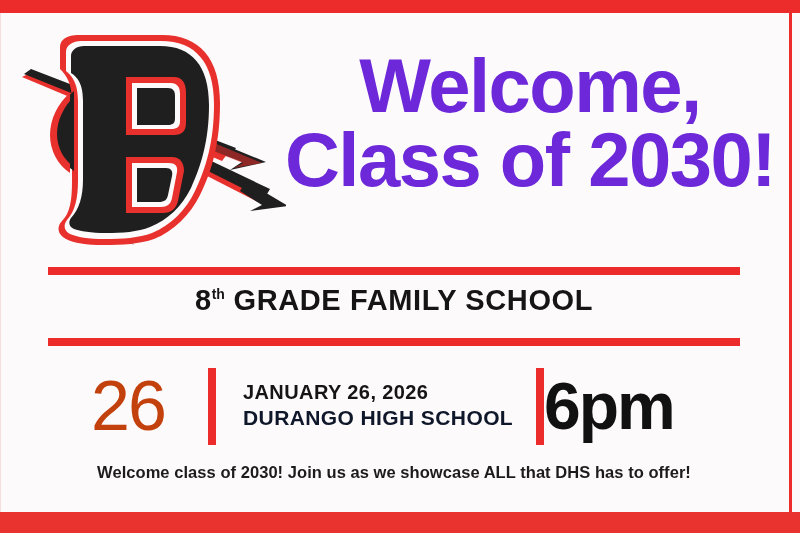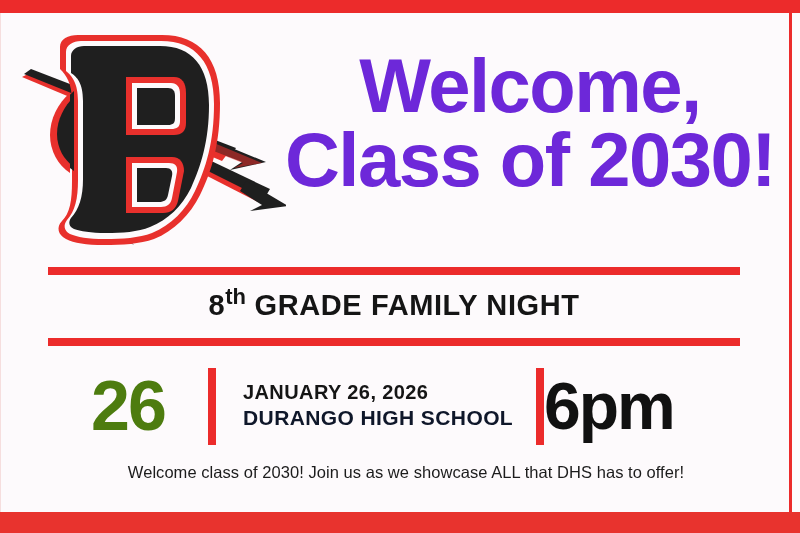--- a/index.html
+++ b/index.html
@@ -87,42 +87,42 @@
     width: 692px;
     text-align: center;
     font-family: "Liberation Sans", sans-serif;
     font-weight: 700;
     font-size: 29px;
     letter-spacing: 0.6px;
     color: #151515;
     white-space: nowrap;
   }
   .subtitle sup {
-    font-size: 22px;
+    font-size: 14px;
     vertical-align: super;
     letter-spacing: 0;
   }
 
   
   .details {
     position: absolute;
     left: 48px; top: 360px;
     width: 692px; height: 92px;
     display: flex;
     align-items: center;
   }
 
   .big-day {
     width: 160px;
     text-align: center;
-    font-weight: 700;
+    font-weight: 400;
     font-size: 70px;
     line-height: 1;
     letter-spacing: -2px;
-    color: #4d7c0f;
+    color: #c2410c;
   }
 
   .vbar {
     width: 8px;
     height: 77px;
     background: #ec2b2b;
     flex: 0 0 8px;
   }
 
   .center-info {
@@ -158,25 +158,25 @@
     font-weight: 700;
     font-size: 66px;
     line-height: 1;
     letter-spacing: -2px;
     color: #111111;
   }
 
   
   .blurb {
     position: absolute;
-    left: 60px; top: 463px;
+    left: 48px; top: 463px;
     width: 692px;
     text-align: center;
     font-size: 16.5px;
-    font-weight: 400;
+    font-weight: 700;
     color: #1c1c1c;
     letter-spacing: 0.05px;
     white-space: nowrap;
   }
 </style>
 </head>
 <body>
 
 <div class="flyer">
 
@@ -242,21 +242,21 @@
     <div class="title-block">
       <div class="title-line title-line-1">Welcome,</div>
       <div class="title-line title-line-2">Class of 2030!</div>
     </div>
 
   </div>
 
   <div class="rule rule-top"></div>
 
   <div class="subtitle">
-    <span>8</span><sup>th</sup><span> GRADE FAMILY NIGHT</span>
+    <span>8</span><sup>th</sup><span> GRADE FAMILY SCHOOL</span>
   </div>
 
   <div class="rule rule-bottom"></div>
 
   <div class="details">
     <div class="big-day">26</div>
     <div class="vbar"></div>
     <div class="center-info">
       <div class="info-line-1">JANUARY 26, 2026</div>
       <div class="info-line-2">DURANGO HIGH SCHOOL</div>

